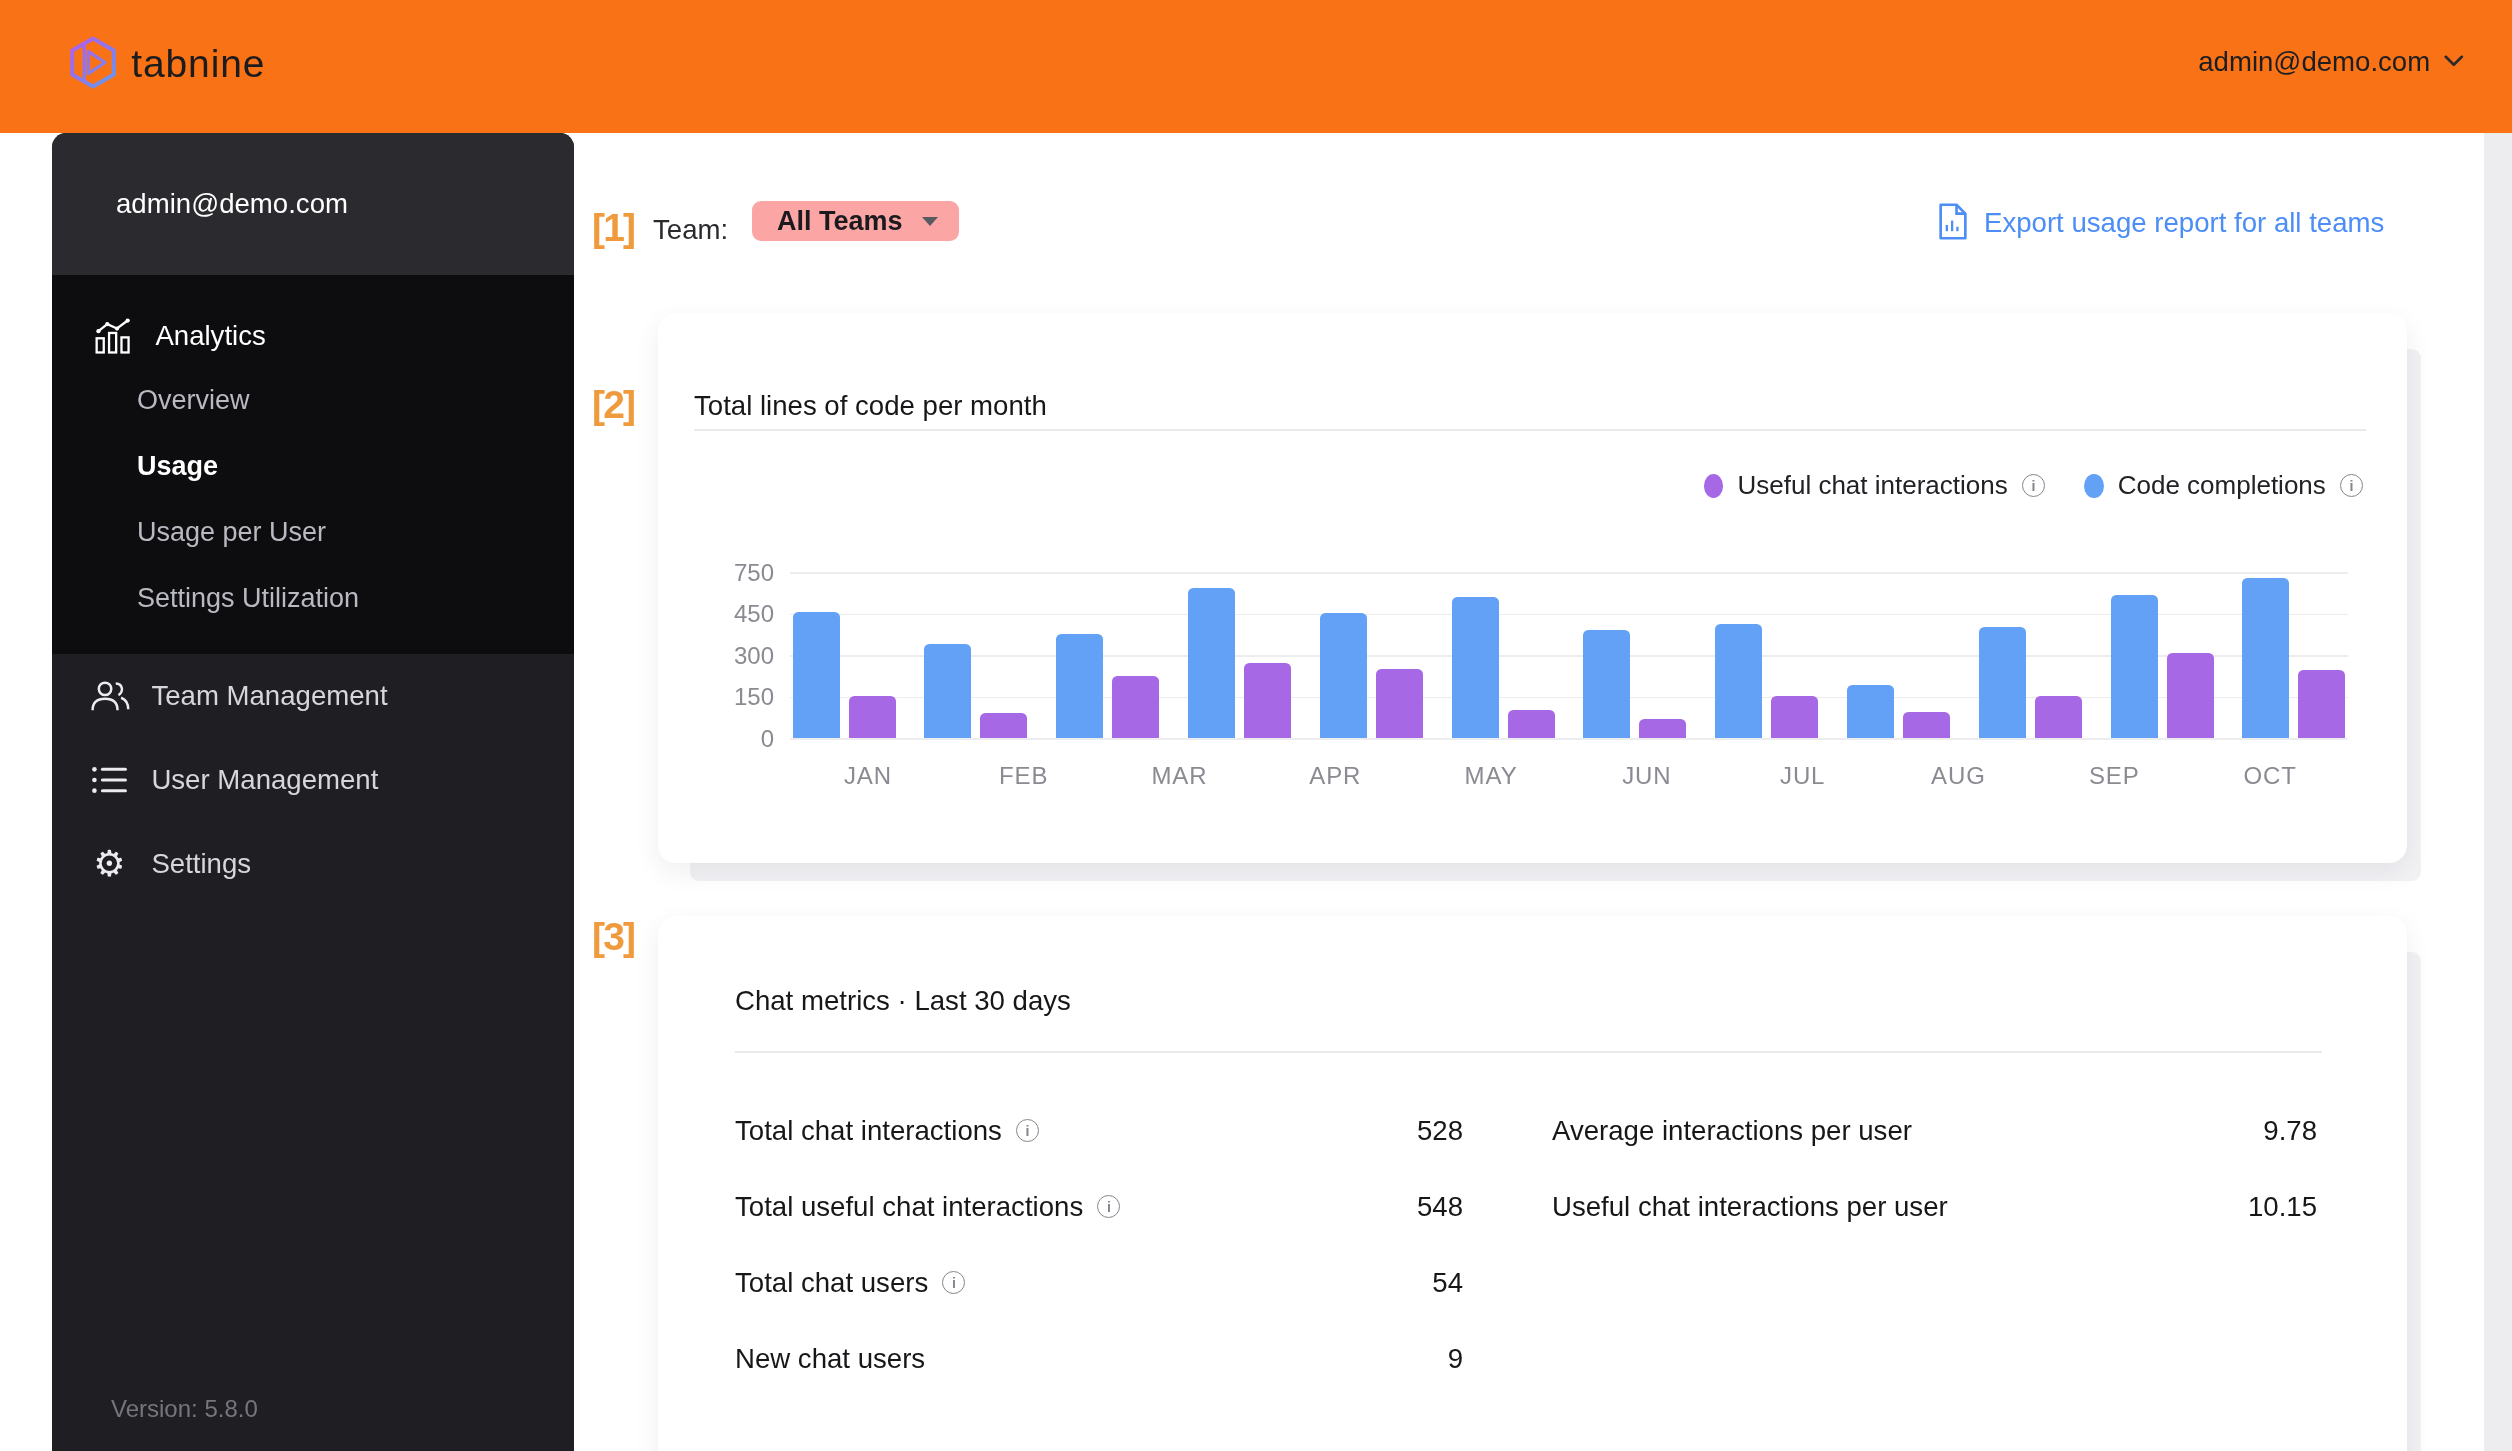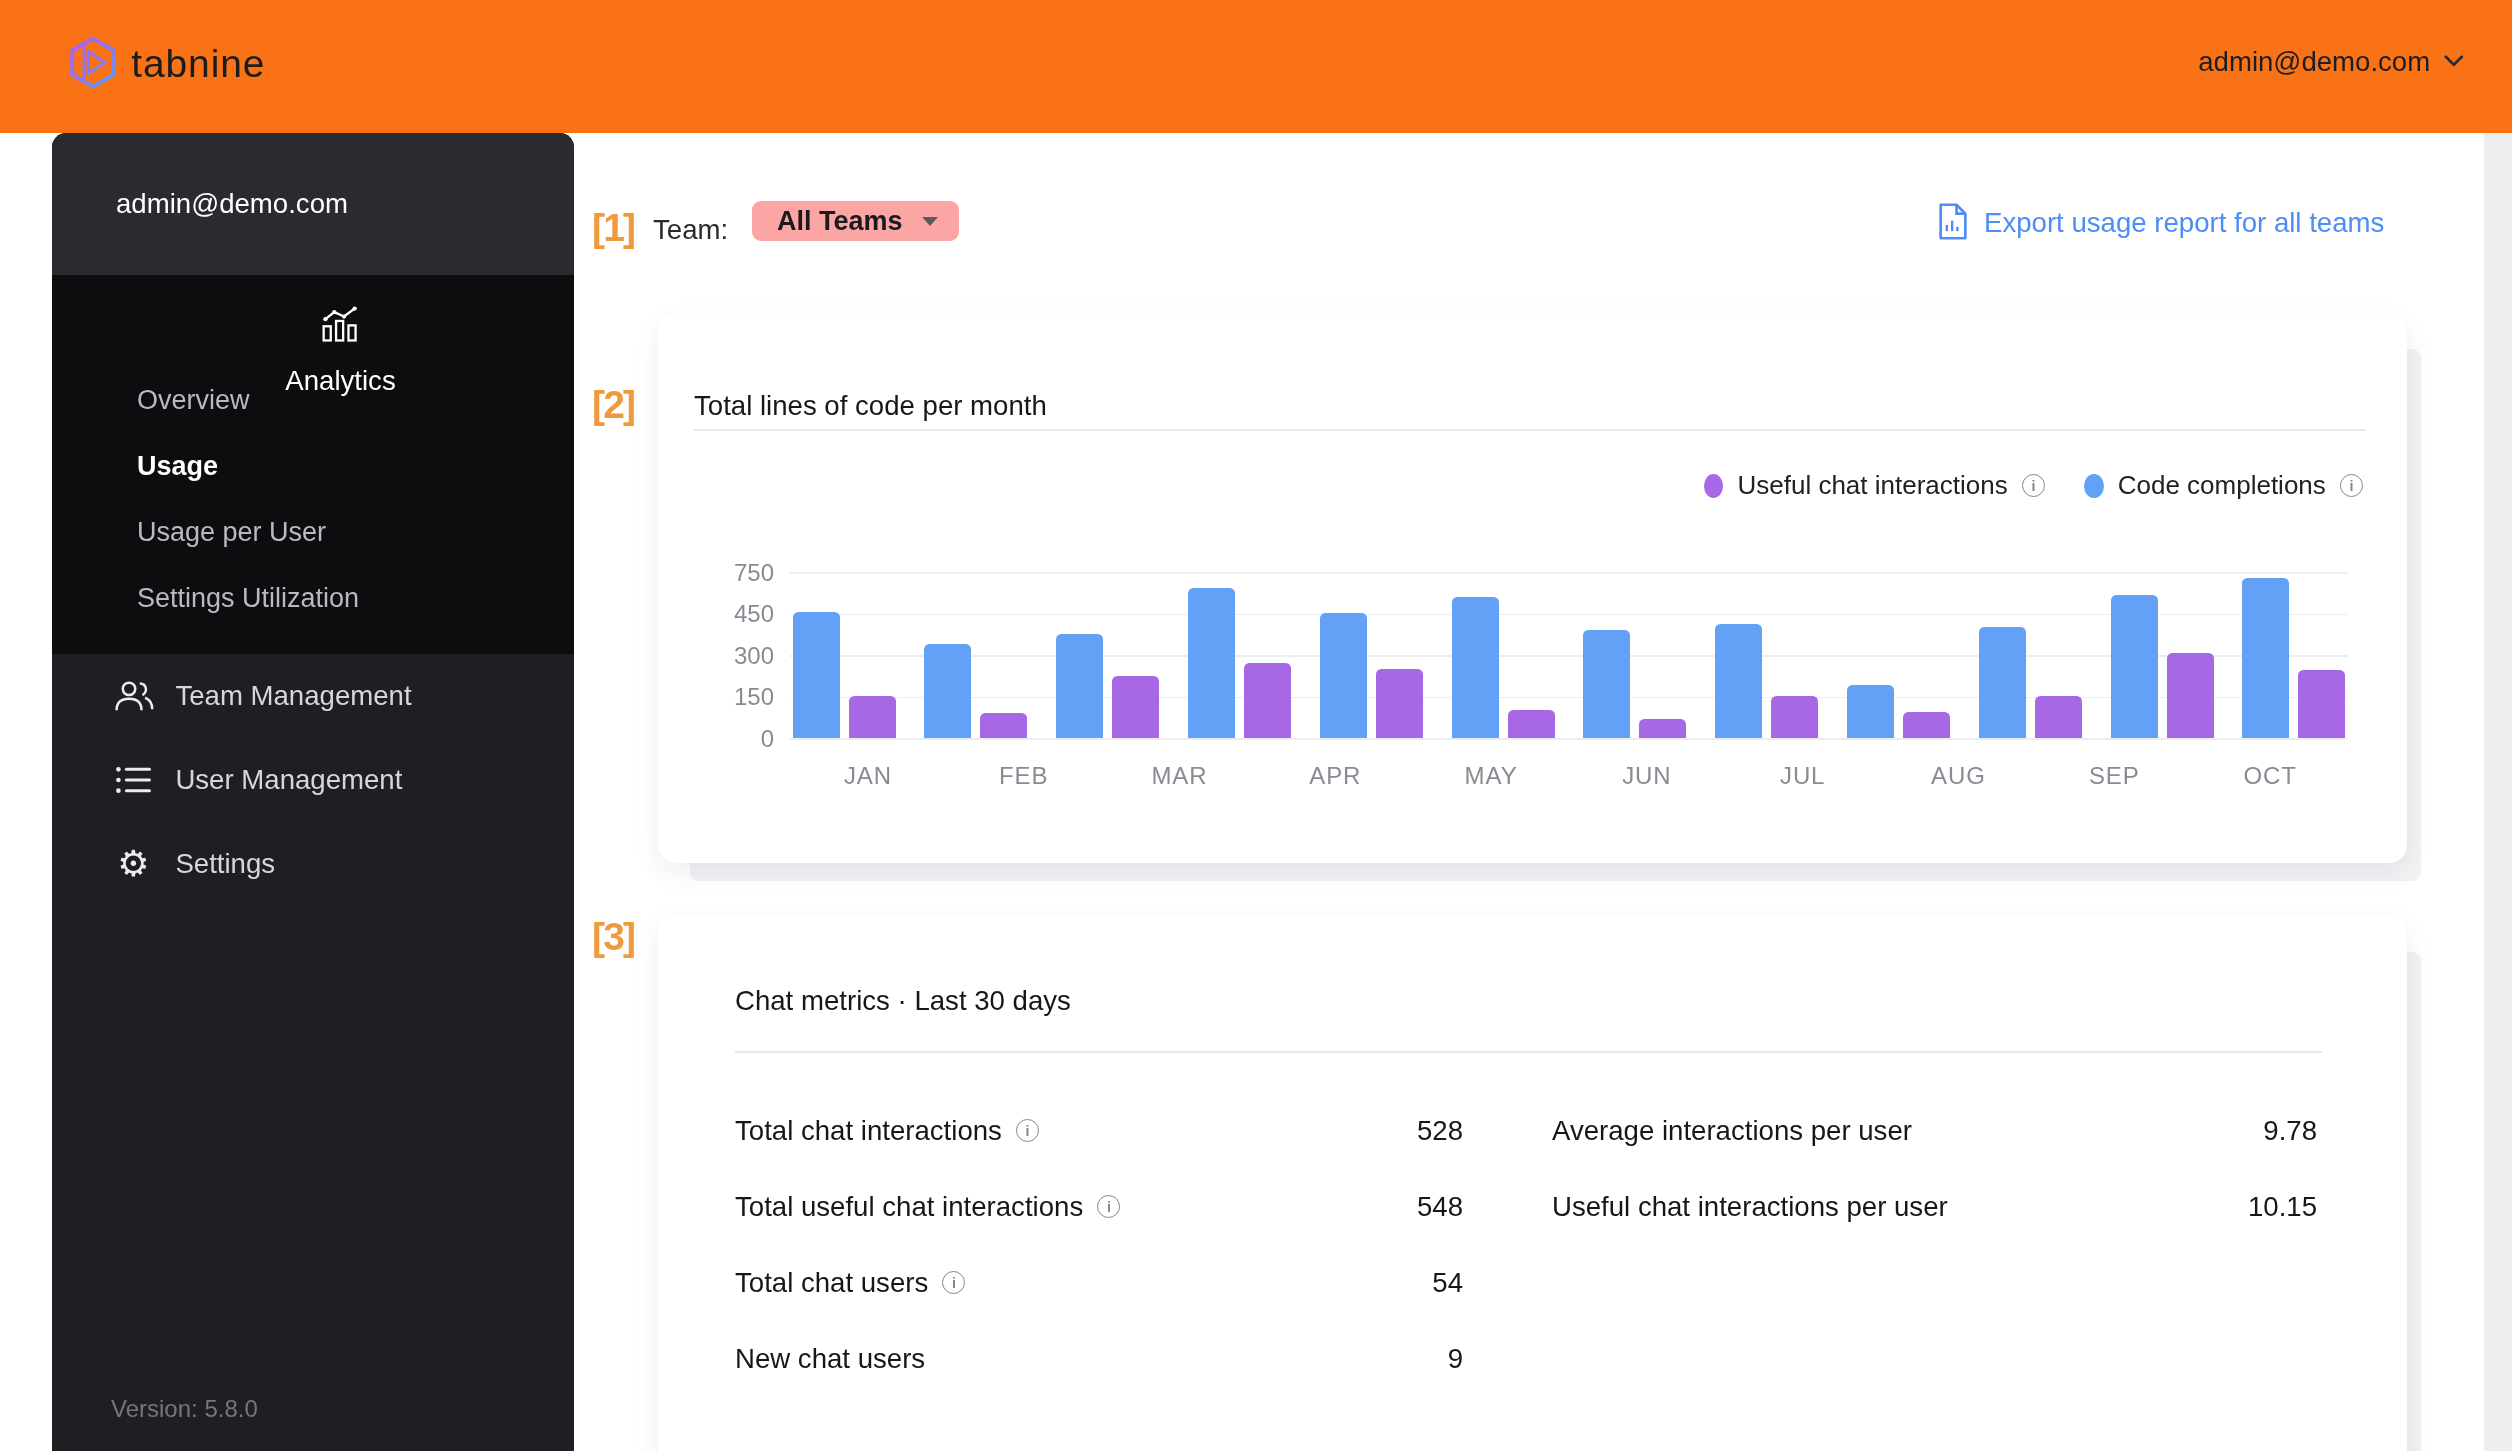--- a/index.html
+++ b/index.html
@@ -18,25 +18,25 @@
 
   
   .right-strip { position:absolute; left:2484px; top:133px; width:28.5px; height:1318px; background:#ededf0; }
 
   
   .sidebar { position:absolute; left:52px; top:133px; width:522px; height:1318px;
              background:#1f1f23; border-radius:14.2px 14.2px 0 0; overflow:hidden; }
   .sb-head { height:142px; background:#2a2a2f; display:flex; align-items:center; padding-left:64px; }
   .sb-email { font-size:27.6px; font-weight:500; color:#ffffff; }
   .sb-analytics { background:#0d0d10; padding:30px 0 23px 0; }
-  .sb-row { height:62px; display:flex; align-items:center; gap:21.4px; padding-left:55px; cursor:pointer;flex-direction:column; }
+  .sb-row { height:62px; display:flex; align-items:center; gap:21.4px; padding-left:41px; cursor:pointer; }
   .sb-row-label { font-size:27.6px; color:#ffffff; }
   .sb-sub { height:66px; display:flex; align-items:center; padding-left:85px; font-size:27px; color:#b9b9c2; cursor:pointer; }
   .sb-sub.active { color:#ffffff; font-weight:700; }
-  .sb-nav { padding-top:0;padding-left:24px; }
+  .sb-nav { padding-top:0; }
   .sb-row2 { height:84px; display:flex; align-items:center; gap:21.4px; padding-left:37px; cursor:pointer; }
   .sb-row2-label { font-size:27.6px; color:#d6d6dc; }
   .sb-icon { width:41px; display:flex; justify-content:center; }
   .gear-glyph { font-family:"DejaVu Sans", sans-serif; font-size:36px; color:#ececf0; line-height:1; }
   .sb-version { position:absolute; left:59px; bottom:28.5px; font-size:24px; color:#75757d; }
 
   
   .marker { position:absolute; font-size:39px; font-weight:700; color:#EF9A3D; letter-spacing:-1.8px; }
 
   

